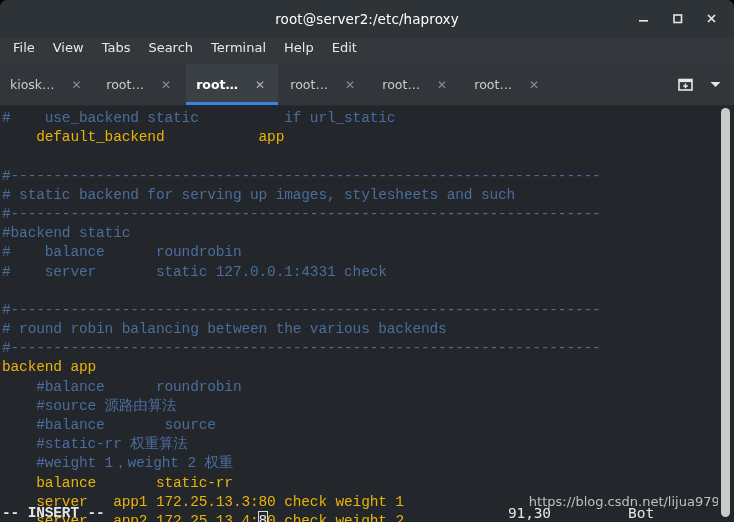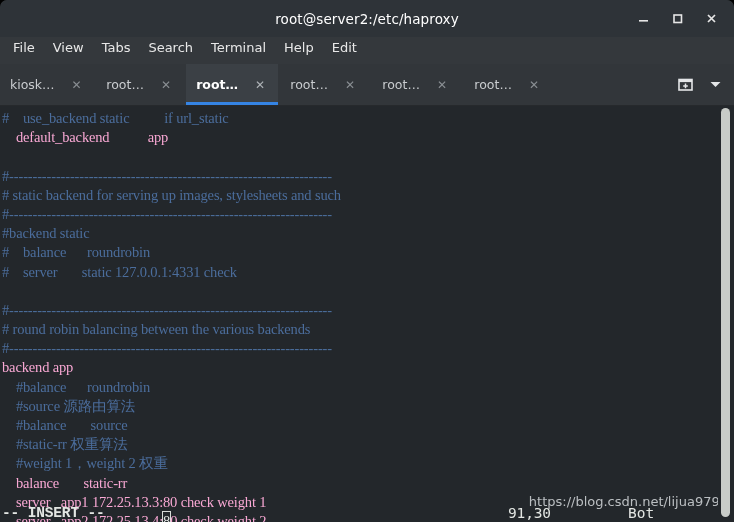--- a/index.html
+++ b/index.html
@@ -147,30 +147,30 @@
     flex: 1;
     background: #23272b;
     overflow: hidden;
   }
   .term {
     position: absolute;
     left: 0; top: 0;
     right: 16px;
     bottom: 0;
     padding: 3px 0 0 2px;
-    font-family: Liberation Serif, serif;
+    font-family: Liberation Mono, monospace;
     font-size: 14.5px;
     line-height: 19.2px;
     color: #d3d7cf;
     white-space: pre;
     letter-spacing: -0.15px;
   }
   .ln { height: 19.2px; }
   .cmt { color: #4b6d9c; }
-  .fg  { color: #f9a8d4; }
+  .fg  { color: #eab308; }
   .cursor {
     display: inline-block;
     border: 1px solid #d8dbd8;
     margin: -1px -1px;
     padding: 0 0;
     color: #e3e6e3;
     background: transparent;
   }
   .status-line {
     position: absolute;

